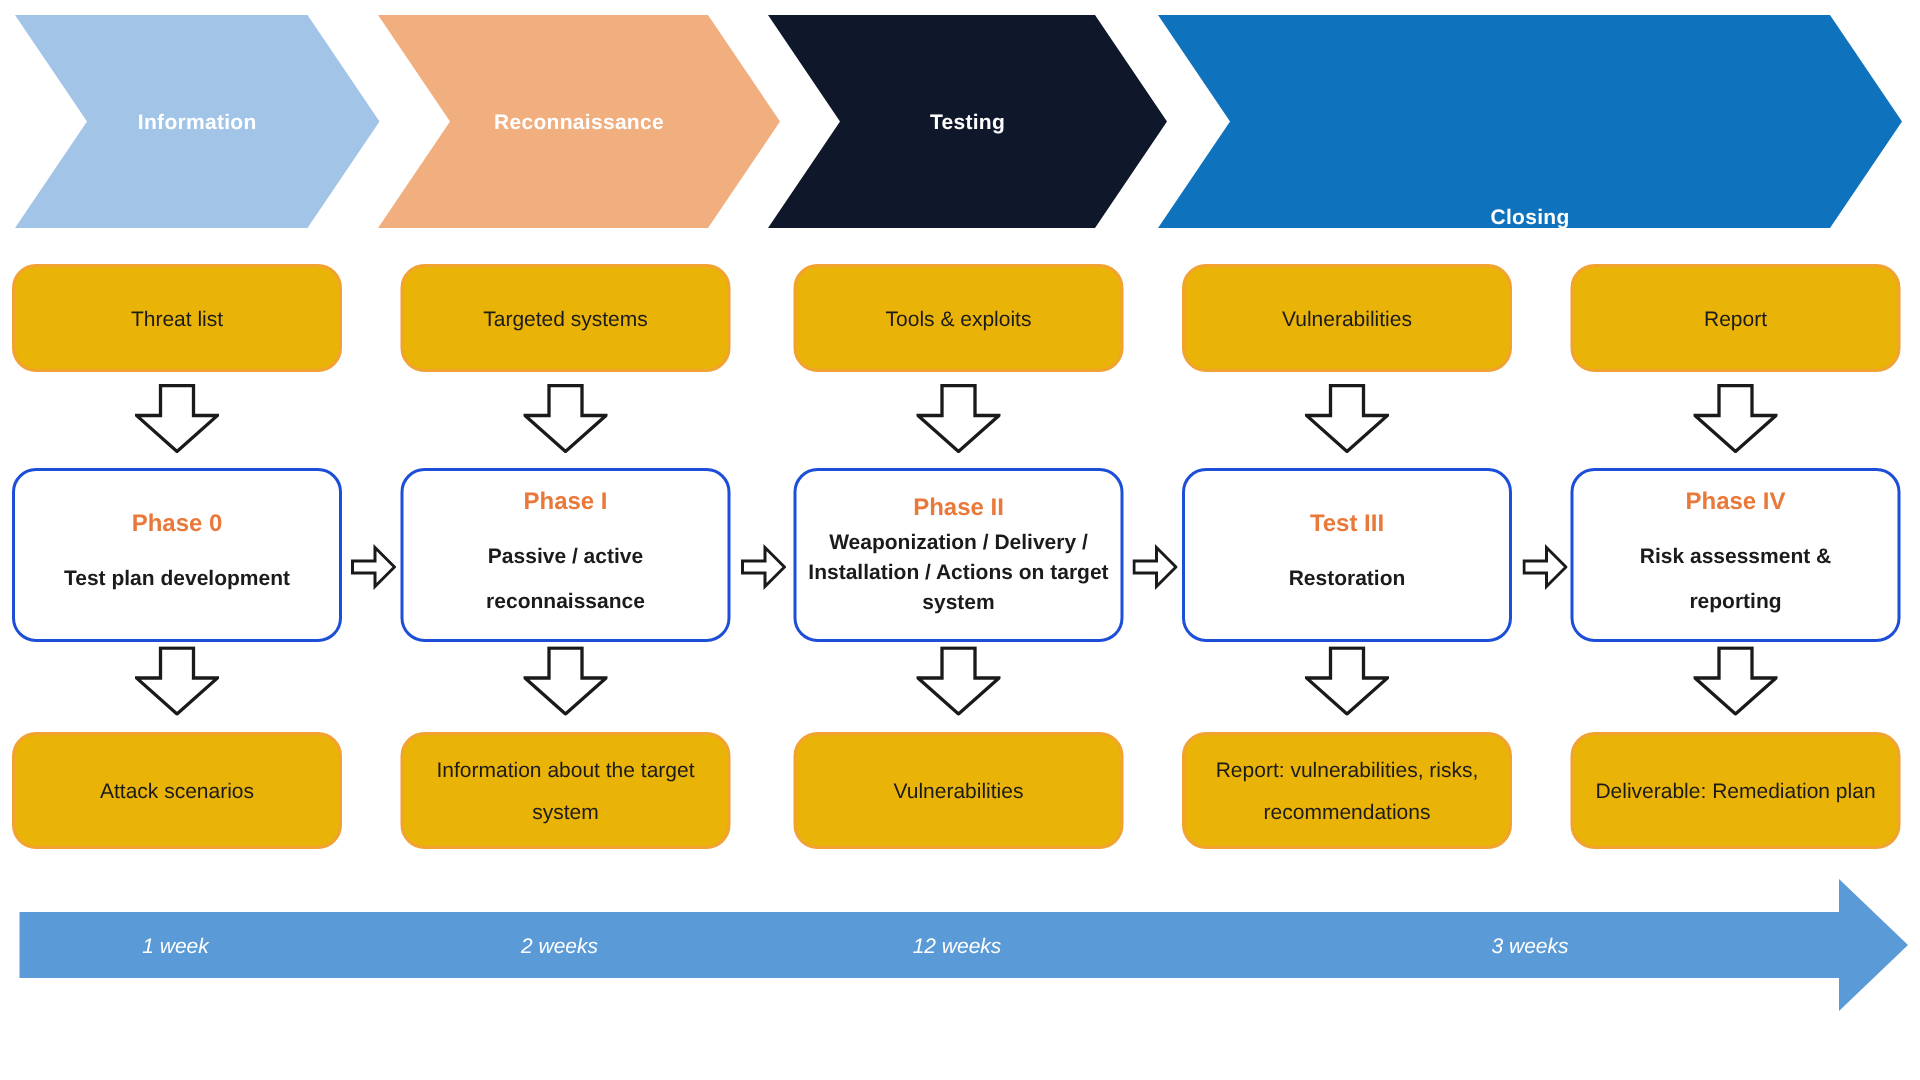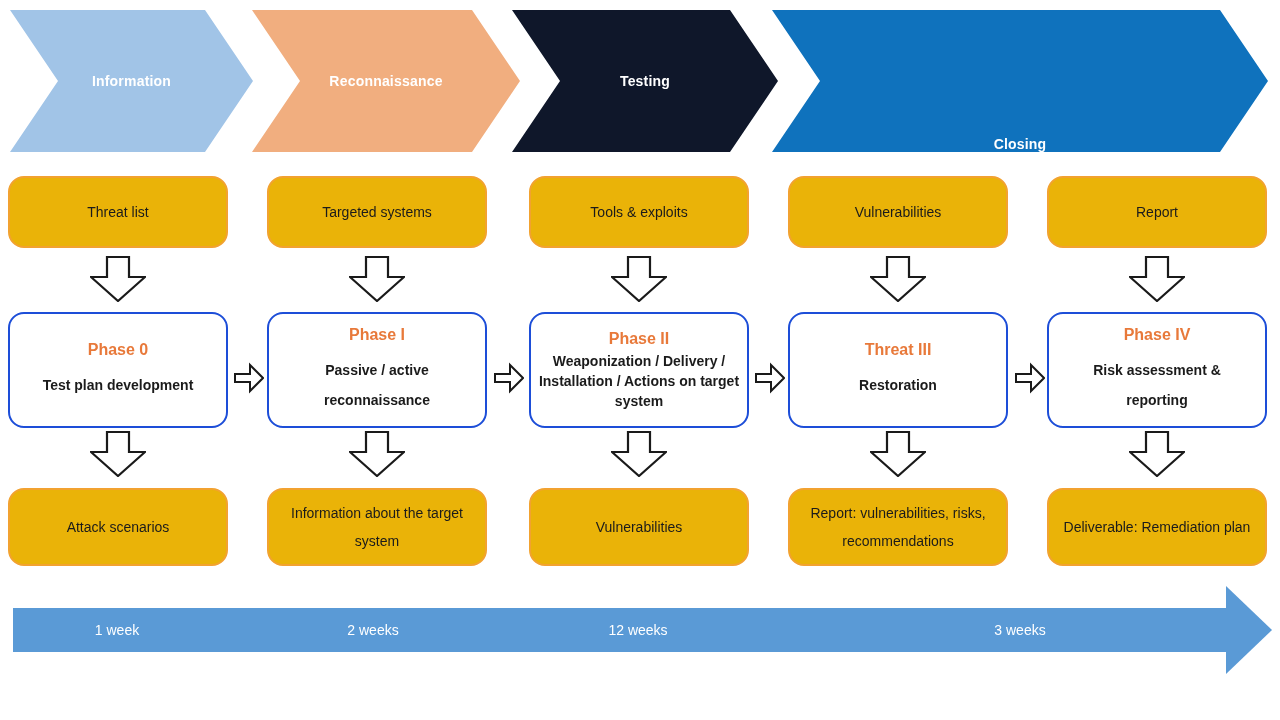--- a/index.html
+++ b/index.html
@@ -192,21 +192,21 @@
   </div>
   <div class="pbox col2">
     <div class="pbox-title">Phase I</div>
     <div class="pbox-desc">Passive / active reconnaissance</div>
   </div>
   <div class="pbox dense col3">
     <div class="pbox-title">Phase II</div>
     <div class="pbox-desc">Weaponization / Delivery / Installation / Actions on target system</div>
   </div>
   <div class="pbox col4">
-    <div class="pbox-title">Threat III</div>
+    <div class="pbox-title">Test III</div>
     <div class="pbox-desc">Restoration</div>
   </div>
   <div class="pbox col5">
     <div class="pbox-title">Phase IV</div>
     <div class="pbox-desc">Risk assessment &amp; reporting</div>
   </div>
 
   <svg class="rarrow ra-1" viewBox="0 0 30 32">
       <path d="M1 12 H16 V3 L29 16 L16 29 V20 H1 Z" fill="#ffffff" stroke="#1a1a1a" stroke-width="2"></path>
     </svg>
@@ -245,21 +245,21 @@
   <div class="obox row-out col3">
       <span>Vulnerabilities</span>
     </div>
   <div class="obox row-out col4">
       <span>Report: vulnerabilities, risks, recommendations</span>
     </div>
   <div class="obox row-out col5">
       <span>Deliverable: Remediation plan</span>
     </div>
 
-  <div class="timeline-bar" style="background: rgb(90, 154, 214);">
+  <div class="timeline-bar" style="background: rgb(90, 154, 214); font-style: italic;">
     <span class="tl-label tl-1">1 week</span>
     <span class="tl-label tl-2">2 weeks</span>
     <span class="tl-label tl-3">12 weeks</span>
     <span class="tl-label tl-4">3 weeks</span>
   </div>
   <div class="timeline-head" style="border-left-color: rgb(90, 154, 214);"></div>
 
 </div>
 
 </body></html>

